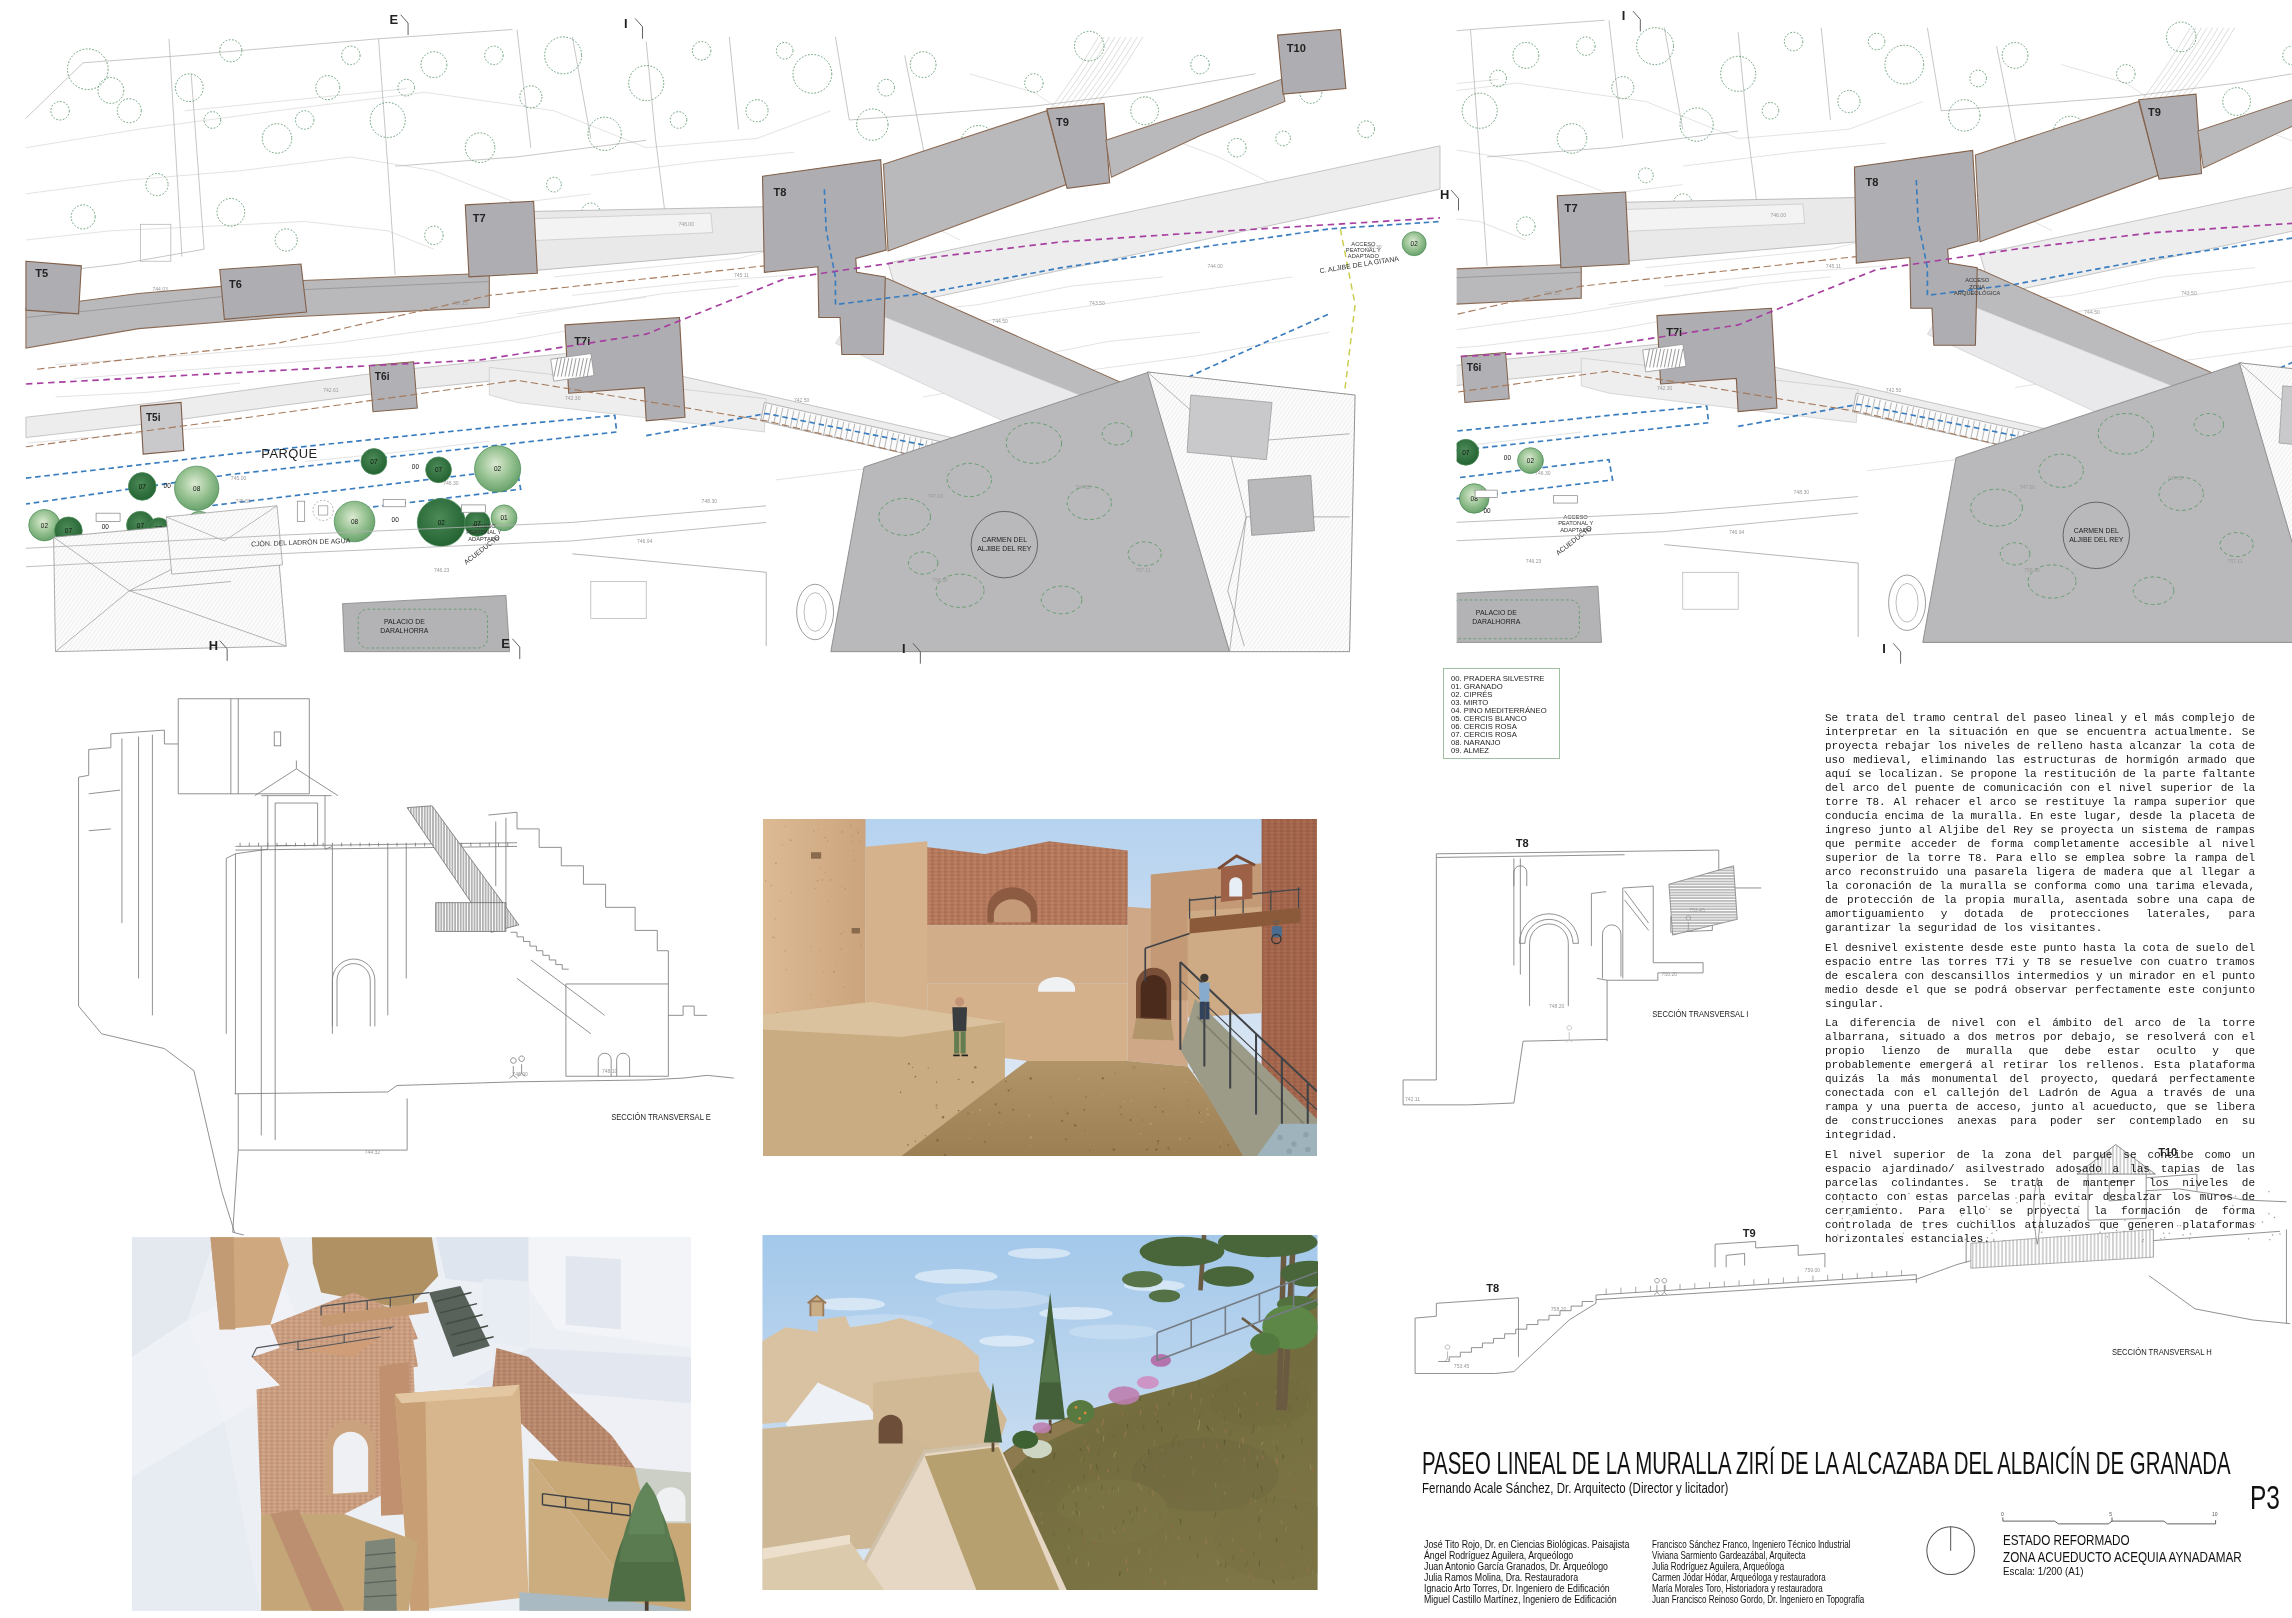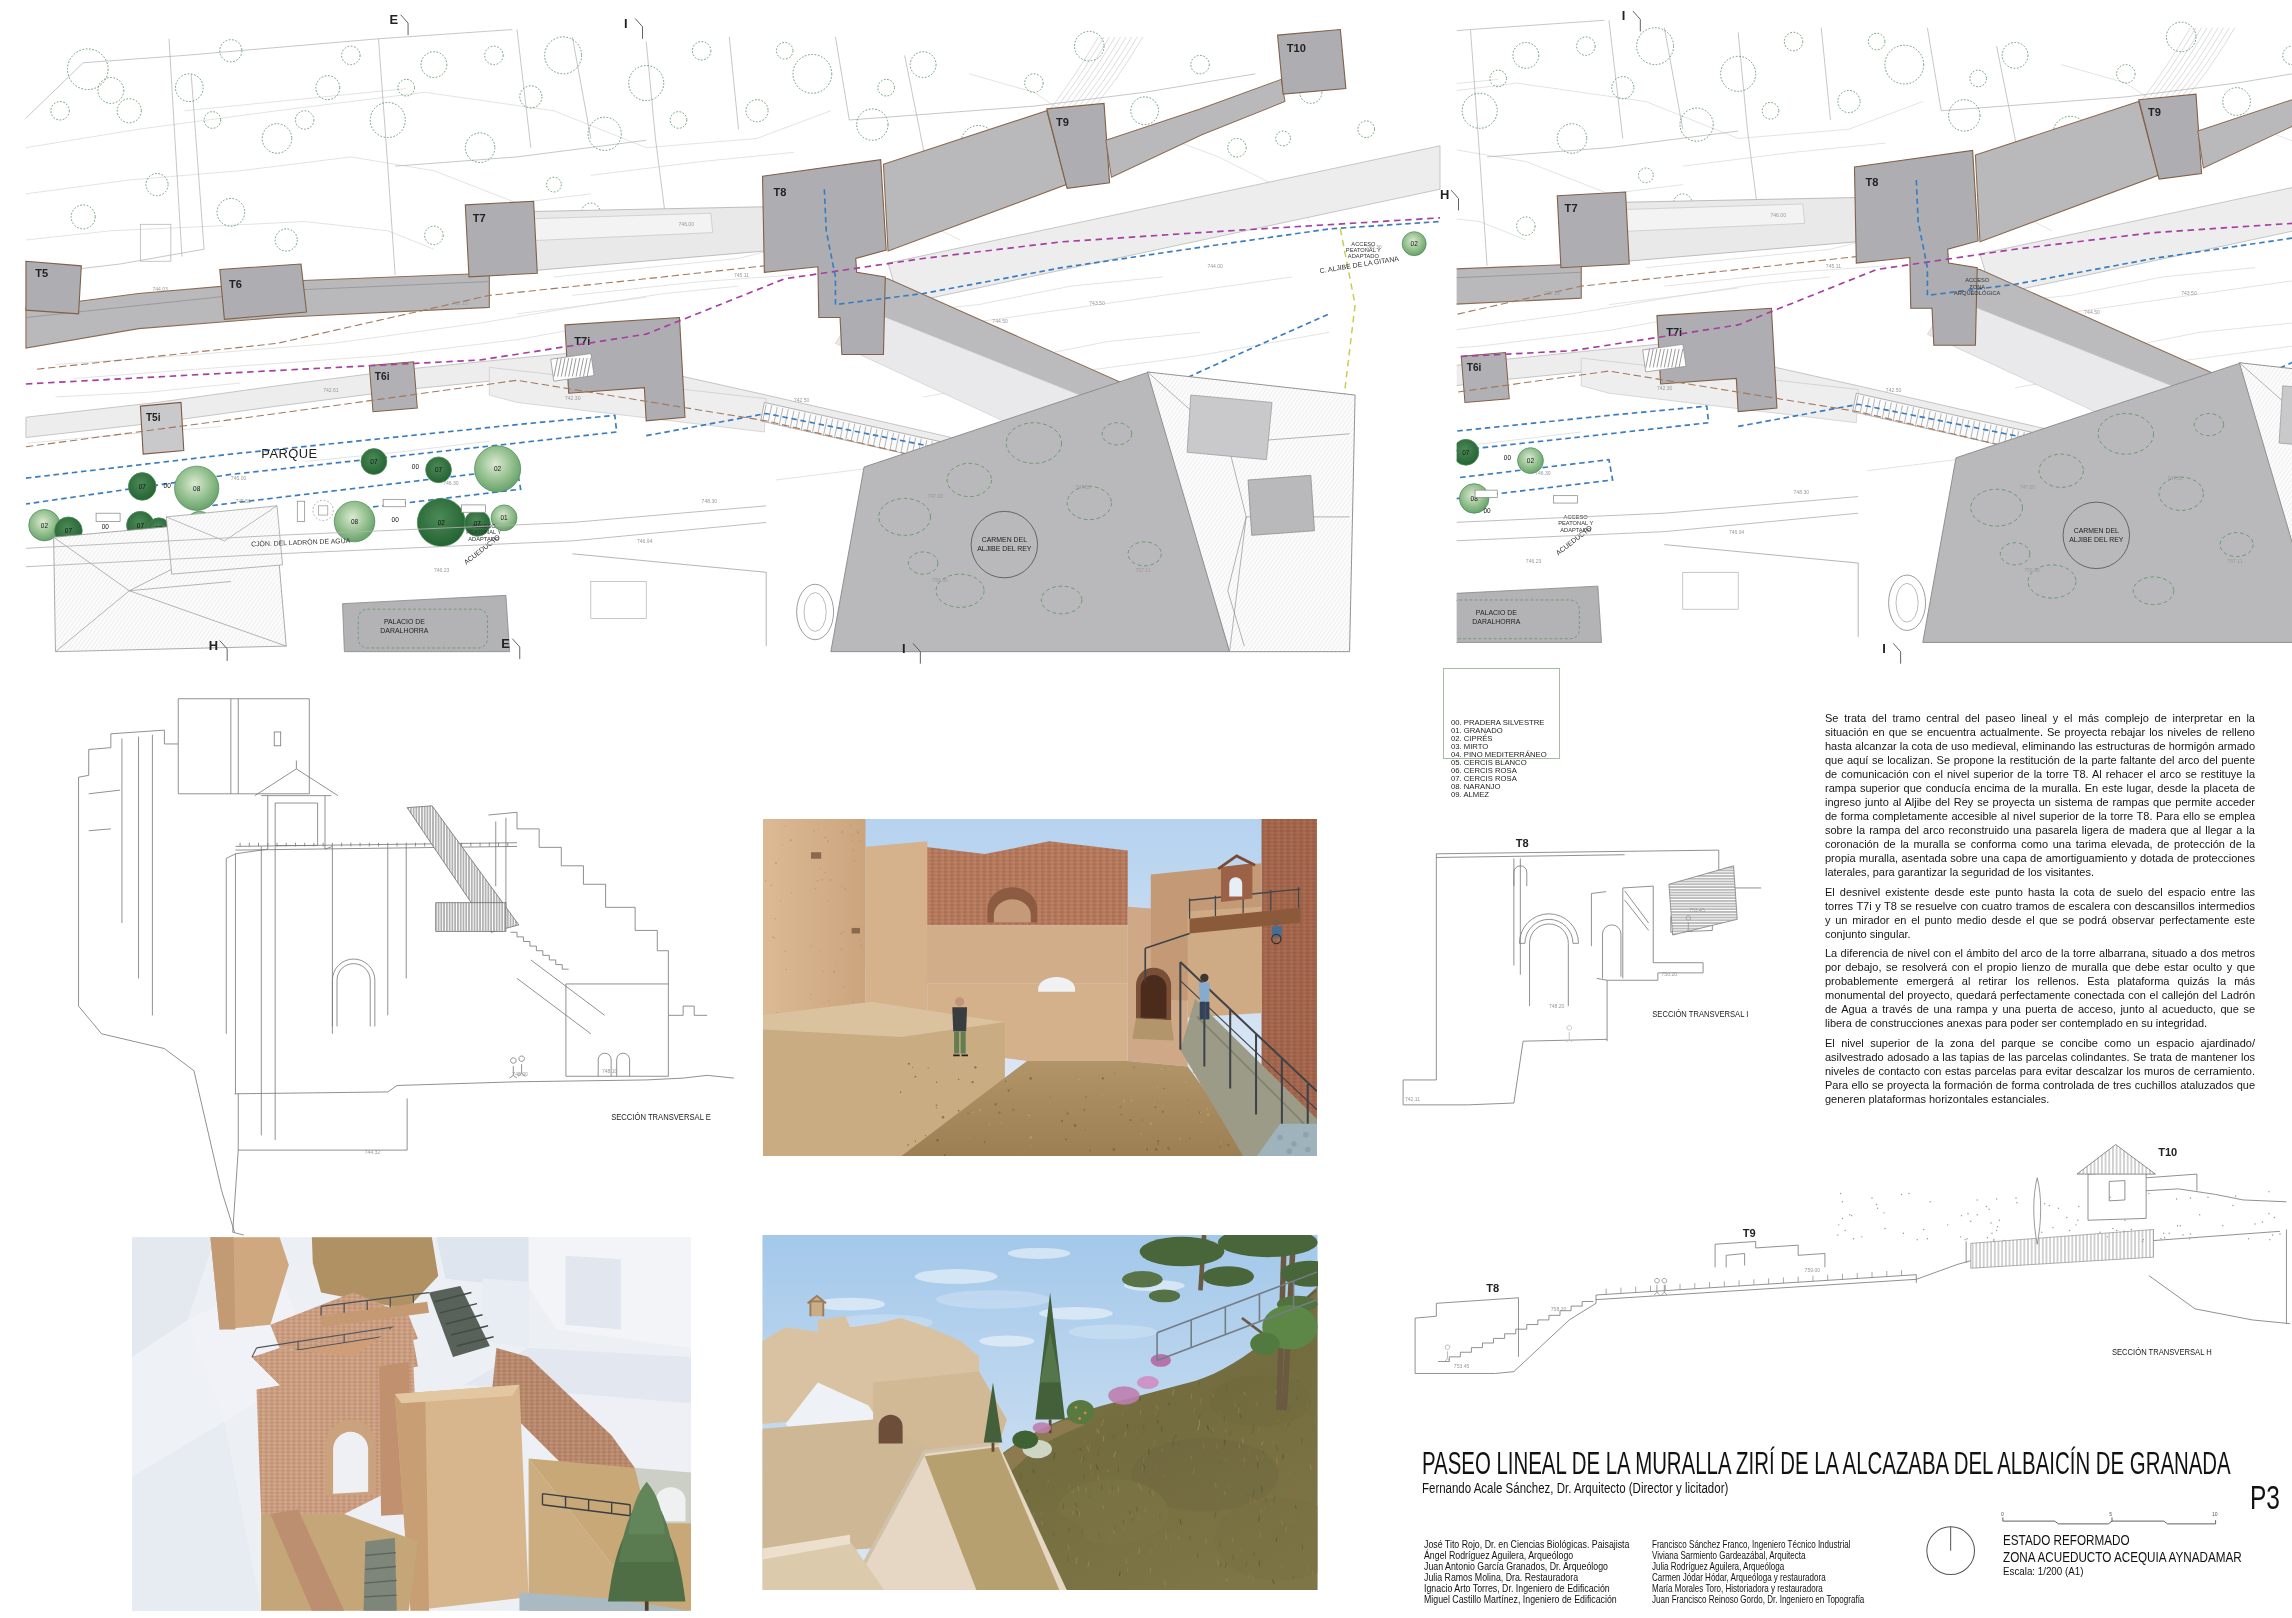--- a/index.html
+++ b/index.html
@@ -1,19 +1,19 @@
 <!DOCTYPE html>
 <html lang="es" style="font-size:14.8px"><head><meta charset="utf-8">
 <title>P3</title>
 <style>
 html,body{margin:0;padding:0;background:#ffffff;}
 body{width:2293px;height:1619px;position:relative;font-family:"Liberation Sans",sans-serif;overflow:hidden;}
 .abs{position:absolute;}
 .narrow{transform-origin:left top;white-space:nowrap;}
-#paratext{width:430px;font-size:11px;line-height:14px;text-align:justify;color:#161616;}
+#paratext{width:430px;font-size:11px;line-height:14px;text-align:justify;color:#161616;font-family:Liberation Mono, monospace;}
 #paratext p{margin:0 0 5.5px 0;}
 </style></head><body>
 
 <svg class="abs" style="left:0;top:0" width="2293" height="1619" viewBox="0 0 2484 1754">
 <defs>
 <radialGradient id="ulight" cx="0.45" cy="0.4" r="0.65">
         <stop offset="0" stop-color="#dcead2"></stop>
         <stop offset="0.55" stop-color="#94c08f"></stop>
         <stop offset="1" stop-color="#5f9c64"></stop>
       </radialGradient>
@@ -1832,21 +1832,21 @@
       <circle cx="340" cy="187" r="1.5"></circle>
       <circle cx="350" cy="193" r="1.5"></circle>
       <circle cx="344" cy="199" r="1.5"></circle>
     </g>
 
 <path d="M 428 136 L 602 70 M 428 136 L 428 106 M 465 122 L 465 92 M 502 108 L 502 78 M 539 94 L 539 64 M 576 80 L 576 50 M 428 106 L 602 40" stroke="#757c84" stroke-width="1.7" fill="none"></path>
 </svg>
 
 <div class="abs" style="left:1443px;top:668px;width:115px;height:89px;border:0.9px solid #9fbfa0;background:#fff;"></div>
 
-<div class="abs" style="left:1451px;top:675px;font-size:7.7px;line-height:8px;color:#222;white-space:nowrap;margin-top:44px;">00. PRADERA SILVESTRE<br>01. GRANADO<br>02. CIPRÉS<br>03. MIRTO<br>04. PINO MEDITERRÁNEO<br>05. CERCIS BLANCO<br>06. CERCIS ROSA<br>07. CERCIS ROSA<br>08. NARANJO<br>09. ALMEZ</div>
+<div class="abs" style="left:1451px;top:675px;font-size:7.7px;line-height:8px;color:#222;white-space:nowrap;">00. PRADERA SILVESTRE<br>01. GRANADO<br>02. CIPRÉS<br>03. MIRTO<br>04. PINO MEDITERRÁNEO<br>05. CERCIS BLANCO<br>06. CERCIS ROSA<br>07. CERCIS ROSA<br>08. NARANJO<br>09. ALMEZ</div>
 
 <div id="paratext" class="abs" style="left:1825px;top:711px;">
 <p>Se trata del tramo central del paseo lineal y el más complejo de interpretar en la situación en que se encuentra actualmente. Se proyecta rebajar los niveles de relleno hasta alcanzar la cota de uso medieval, eliminando las estructuras de hormigón armado que aquí se localizan. Se propone la restitución de la parte faltante del arco del puente de comunicación con el nivel superior de la torre T8. Al rehacer el arco se restituye la rampa superior que conducía encima de la muralla. En este lugar, desde la placeta de ingreso junto al Aljibe del Rey se proyecta un sistema de rampas que permite acceder de forma completamente accesible al nivel superior de la torre T8. Para ello se emplea sobre la rampa del arco reconstruido una pasarela ligera de madera que al llegar a la coronación de la muralla se conforma como una tarima elevada, de protección de la propia muralla, asentada sobre una capa de amortiguamiento y dotada de protecciones laterales, para garantizar la seguridad de los visitantes.</p>
 <p>El desnivel existente desde este punto hasta la cota de suelo del espacio entre las torres T7i y T8 se resuelve con cuatro tramos de escalera con descansillos intermedios y un mirador en el punto medio desde el que se podrá observar perfectamente este conjunto singular.</p>
 <p>La diferencia de nivel con el ámbito del arco de la torre albarrana, situado a dos metros por debajo, se resolverá con el propio lienzo de muralla que debe estar oculto y que probablemente emergerá al retirar los rellenos. Esta plataforma quizás la más monumental del proyecto, quedará perfectamente conectada con el callejón del Ladrón de Agua a través de una rampa y una puerta de acceso, junto al acueducto, que se libera de construcciones anexas para poder ser contemplado en su integridad.</p>
 <p>El nivel superior de la zona del parque se concibe como un espacio ajardinado/ asilvestrado adosado a las tapias de las parcelas colindantes. Se trata de mantener los niveles de contacto con estas parcelas para evitar descalzar los muros de cerramiento. Para ello se proyecta la formación de forma controlada de tres cuchillos ataluzados que generen plataformas horizontales estanciales.</p>
 </div>
 
 <div class="abs narrow" style="left:1422px;top:1446px;font-size:31px;color:#111;transform:scaleX(0.658);">PASEO LINEAL DE LA MURALLA ZIRÍ DE LA ALCAZABA DEL ALBAICÍN DE GRANADA</div>
 

